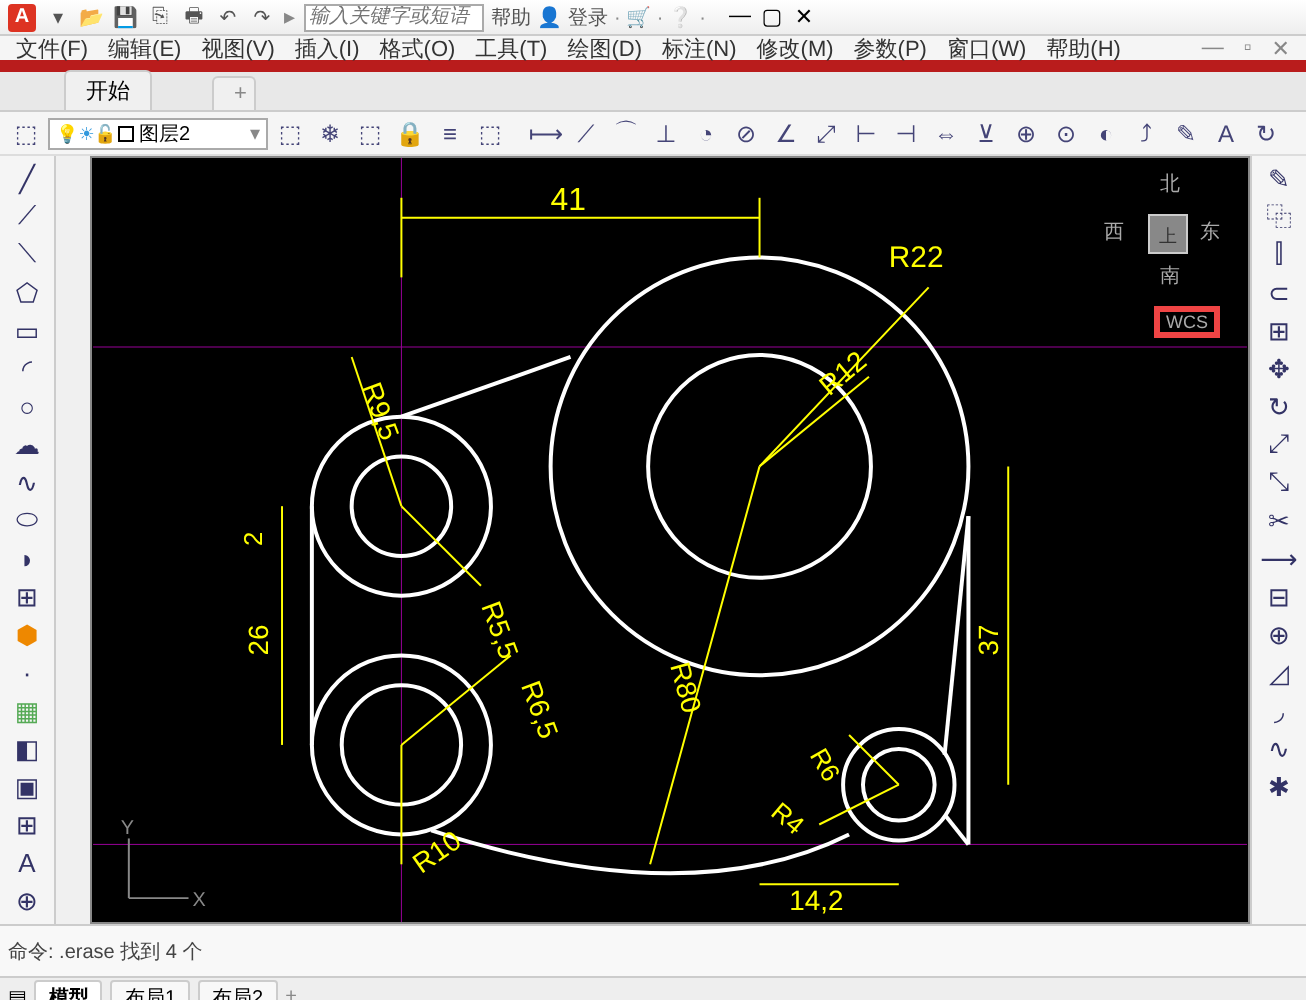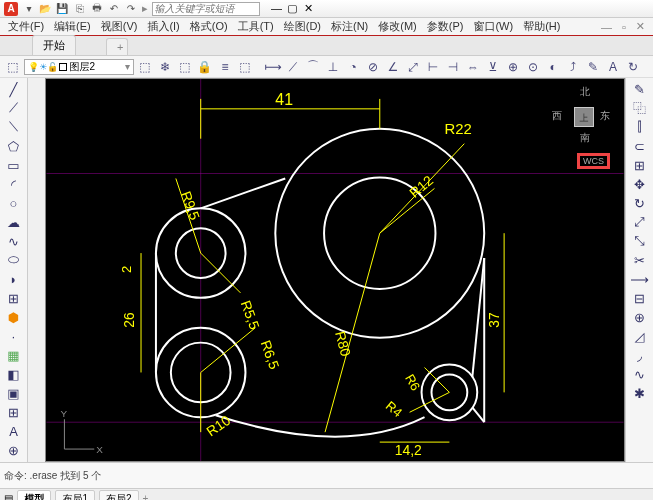--- a/index.html
+++ b/index.html
@@ -2,25 +2,25 @@
 <html><head>
 <meta charset="utf-8">
 <style>
 * { margin: 0; padding: 0; box-sizing: border-box; font-family: "Microsoft YaHei", Arial, sans-serif; }
 body { width: 653px; height: 500px; background: #f0f0f0; overflow: hidden; font-size: 11px; }
 .titlebar { height: 18px; background: linear-gradient(#fff,#eee); border-bottom: 1px solid #ccc; display: flex; align-items: center; padding: 0 4px; gap: 4px; }
 .app-logo { width: 14px; height: 14px; background: #d32; color: #fff; font-weight: bold; display: flex; align-items: center; justify-content: center; font-size: 10px; border-radius: 2px; }
 .title-icons { display: flex; gap: 3px; }
 .title-icons span { width: 14px; height: 14px; display: flex; align-items: center; justify-content: center; font-size: 10px; color: #555; }
 .title-center { flex: 1; text-align: center; color: #888; font-size: 11px; }
-.search-box { width: 108px; height: 14px; border: 1px solid #aaa; background: #fff; font-size: 10px; padding: 0 2px; color: #aaa; font-style: italic; font-family: Liberation Serif, serif; }
+.search-box { width: 90px; height: 14px; border: 1px solid #aaa; background: #fff; font-size: 10px; padding: 0 2px; color: #aaa; font-style: italic; font-family: Liberation Serif, serif; }
 .title-right { display: flex; gap: 3px; align-items: center; color: #555; font-size: 10px; }
 .win-ctrl { display: flex; gap: 2px; margin-left: 6px; }
 .win-ctrl span { width: 14px; text-align: center; }
-.menubar { height: 18px; background: #f5f5f5; display: flex; align-items: center; padding: 0 4px; gap: 2px; border-bottom: 1px solid #b91c1c; }
+.menubar { height: 18px; background: #f5f5f5; display: flex; align-items: center; padding: 0 4px; gap: 2px; border-bottom: 6px solid #b91c1c; }
 .menubar span { padding: 0 4px; font-size: 11px; color: #333; }
 .tabbar { height: 20px; background: #e8e8e8; display: flex; align-items: flex-end; padding: 0 4px; gap: 2px; border-bottom: 1px solid #ccc; }
 .tab { padding: 2px 10px; background: #f0f0f0; border: 1px solid #ccc; border-bottom: none; border-radius: 3px 3px 0 0; font-size: 11px; margin-left: 28px; }
 .tab.active { background: #fff; }
 .tab-add { width: 16px; text-align: center; color: #888; }
 .toolbar-row { height: 22px; background: #f5f5f5; border-bottom: 1px solid #ddd; display: flex; align-items: center; padding: 0 4px; gap: 2px; }
 .layer-combo { display: flex; align-items: center; gap: 2px; }
 .layer-sel { width: 110px; height: 16px; border: 1px solid #aaa; background: #fff; display: flex; align-items: center; padding: 0 3px; font-size: 10px; }
 .layer-sw { width: 8px; height: 8px; background: #fff; border: 1px solid #000; margin-right: 3px; }
 .tb-icon { width: 18px; height: 18px; display: flex; align-items: center; justify-content: center; font-size: 12px; color: #447; }
@@ -48,20 +48,26 @@
     <span>▾</span>
     <span>📂</span>
     <span>💾</span>
     <span>⎘</span>
     <span>🖶</span>
     <span>↶</span>
     <span>↷</span>
   </div>
   <span style="color:#888">▸</span>
   <input class="search-box" placeholder="输入关键字或短语" style="">
+  <div class="title-right">
+    <span>帮助</span>
+    <span>👤</span>
+    <span>登录</span>
+    <span style="color:#888">· 🛒 · ❔ ·</span>
+  </div>
   <div class="win-ctrl">
     <span>—</span>
     <span>▢</span>
     <span>✕</span>
   </div>
 </div>
 
 <div class="menubar">
   <span>文件(F)</span>
   <span>编辑(E)</span>
@@ -242,21 +248,21 @@
     <span class="lt-icon">⊟</span>
     <span class="lt-icon">⊕</span>
     <span class="lt-icon">◿</span>
     <span class="lt-icon">◞</span>
     <span class="lt-icon">∿</span>
     <span class="lt-icon">✱</span>
   </div>
 </div>
 
 <div class="cmdline">
-  <div>命令: .erase 找到 5 个</div>
+  <div>命令: .erase 找到 4 个</div>
 </div>
 
 <div class="status">
   <span>▤</span>
   <div class="stab on">模型</div>
   <div class="stab">布局1</div>
   <div class="stab">布局2</div>
   <span style="color:#888">+</span>
 </div>
 

